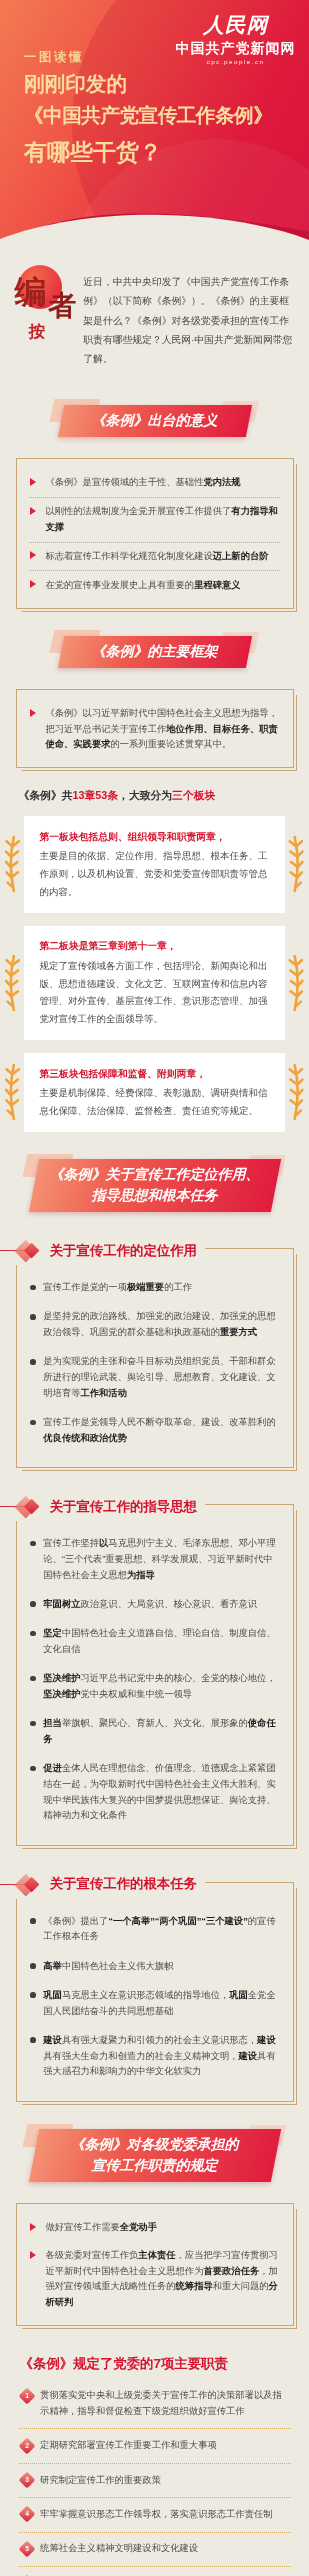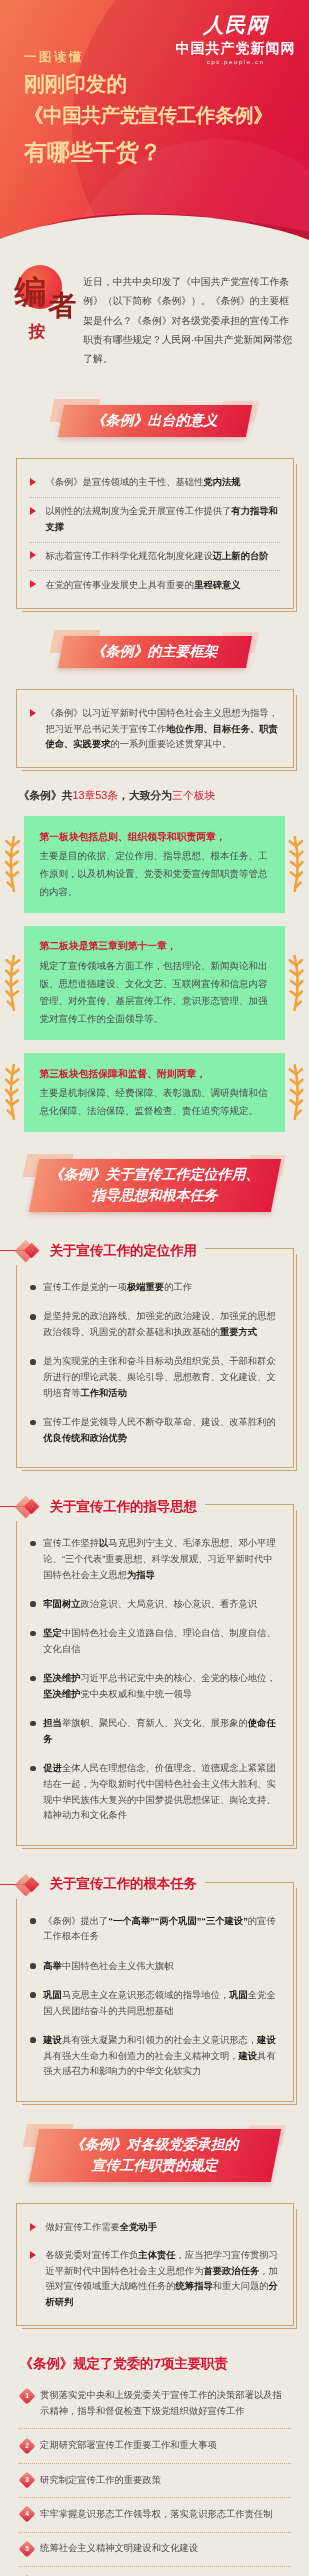--- a/index.html
+++ b/index.html
@@ -1,19 +1,19 @@
 <!DOCTYPE html>
 <html lang="zh" style="font-size:8.2px"><head>
 <meta charset="utf-8">
 <style>
   html,body{margin:0;padding:0;}
   body{background:#d8d4cb;}
   .page{width:309px;margin:0 auto;background:#edeae1;font-family:"Liberation Sans","DejaVu Sans",sans-serif;color:#4a4a4a;overflow:hidden;position:relative;}
   b{color:#1f1f1f;}
-  .rd{color:#d6132f;font-weight:400;}
+  .rd{color:#d6132f;font-weight:700;}
 
   
   .hero{position:relative;height:242px;background:linear-gradient(118deg,#f37a52 0%,#ef4f45 38%,#e7203f 72%,#e01340 100%);overflow:hidden;}
   .hero-arc{position:absolute;width:392px;height:392px;border-radius:50%;background:rgba(190,8,50,.22);right:-155px;top:-72px;}
   .hero-arc2{position:absolute;width:309px;height:309px;border-radius:50%;background:rgba(255,255,255,.05);right:-62px;bottom:-206px;}
   .brand{position:absolute;top:13.4px;right:13.4px;text-align:center;color:#fff;line-height:1.2;}
   .brand-script{font-family:"DejaVu Serif","Liberation Serif",serif;font-style:italic;font-weight:bold;font-size:20.6px;letter-spacing:1px;}
   .brand-name{font-size:14px;font-weight:bold;letter-spacing:1px;margin-top:2.1px;}
   .brand-url{font-size:6.2px;letter-spacing:1.5px;margin-top:1.5px;opacity:.95;}
   .kicker{position:absolute;left:24px;top:49px;color:#f6d38c;font-size:12.4px;letter-spacing:2.6px;font-weight:600;}
@@ -44,21 +44,21 @@
   .gbox{position:relative;margin:0 15.5px;border:0.5px solid #c9a474;padding:10.3px 12.4px 8.2px;}
   .gbox::after{content:'';position:absolute;left:5.2px;right:-4.1px;top:5.2px;bottom:-4.1px;border-right:0.5px solid #c9a474;border-bottom:0.5px solid #c9a474;pointer-events:none;}
 
   
   .tri-item{position:relative;padding:6.2px 1px 6.2px 16.5px;font-size:9.3px;line-height:1.68;}
   .tri{position:absolute;left:1px;top:8.8px;width:0;height:0;border-left:6.7px solid #e02138;border-top:4.1px solid transparent;border-bottom:4.1px solid transparent;}
   .sig-list .tri-item:not(:last-child){border-bottom:1px dotted #b7b0a1;}
 
   
   .stats{margin:20.6px 18.5px 5.2px;font-size:10.8px;font-weight:800;color:#333;}
-  .pcard{position:relative;background:#86efac;margin:13.4px 24px;padding:12.4px 15.5px;}
+  .pcard{position:relative;background:#ffffff;margin:13.4px 24px;padding:12.4px 15.5px;}
   .ptitle{color:#d6132f;font-weight:800;font-size:9.8px;line-height:1.6;margin-bottom:3.1px;}
   .pbody{font-size:9.5px;line-height:1.85;color:#4a4a4a;}
   .wheat{position:absolute;top:50%;transform:translateY(-50%);width:15.5px;height:58px;}
   .wheat.l{left:-19.6px;}
   .wheat.r{right:-19.6px;transform:translateY(-50%) scaleX(-1);}
   .wheat svg{width:100%;height:100%;}
 
   
   .subsec{position:relative;border:0.5px solid #c9a474;margin:36px 15.5px 0;padding:20.6px 12.4px 7.2px;}
   .subsec::after{content:'';position:absolute;left:5.2px;right:-4.1px;top:5.2px;bottom:-4.1px;border-right:0.5px solid #c9a474;border-bottom:0.5px solid #c9a474;pointer-events:none;}

